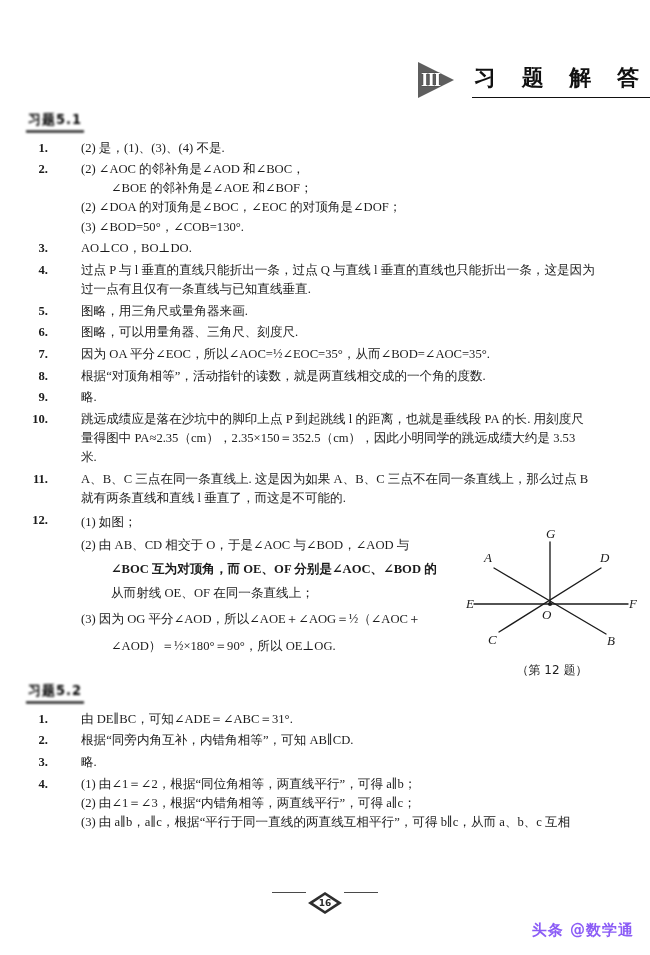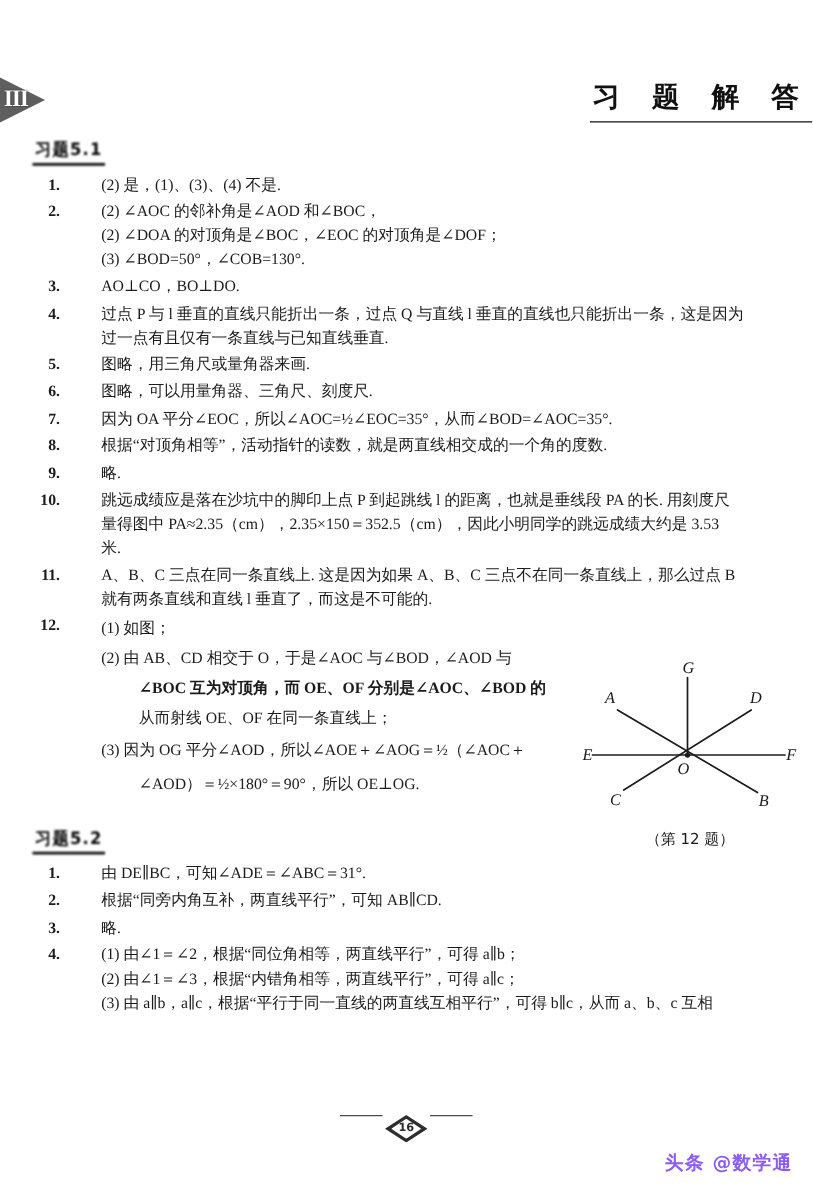--- a/index.html
+++ b/index.html
@@ -22,22 +22,23 @@
     position: absolute;
     inset: 0;
     padding: 0;
   }
 
   
   .title-block {
     margin-top: 62px;
     display: flex;
     align-items: center;
-    justify-content: space-between;
+    justify-content: flex-end;
     gap: 14px;
+    margin-left: 36px;
   }
   .title-marker {
     position: relative;
     width: 40px;
     height: 36px;
     display: flex;
     align-items: center;
     justify-content: flex-start;
   }
   .title-marker .tri {
@@ -208,20 +209,21 @@
           <span class="num">1.</span>
           <span class="body">
             <span class="line">(2) 是，(1)、(3)、(4) 不是.</span>
           </span>
         </li>
 
         <li class="item">
           <span class="num">2.</span>
           <span class="body">
             <span class="line ind1">(2) ∠AOC 的邻补角是∠AOD 和∠BOC，</span>
+            <span class="line ind2">∠BOE 的邻补角是∠AOE 和∠BOF；</span>
             <span class="line ind1">(2) ∠DOA 的对顶角是∠BOC，∠EOC 的对顶角是∠DOF；</span>
             <span class="line ind1">(3) ∠BOD=50°，∠COB=130°.</span>
           </span>
         </li>
 
         <li class="item">
           <span class="num">3.</span>
           <span class="body">
             <span class="line">AO⊥CO，BO⊥DO.</span>
           </span>
@@ -338,21 +340,21 @@
         <li class="item">
           <span class="num">1.</span>
           <span class="body">
             <span class="line">由 DE∥BC，可知∠ADE＝∠ABC＝31°.</span>
           </span>
         </li>
 
         <li class="item">
           <span class="num">2.</span>
           <span class="body">
-            <span class="line">根据“同旁内角互补，两直线平行”，可知 AB∥CD.</span>
+            <span class="line">根据“同旁内角互补，内错角相等”，可知 AB∥CD.</span>
           </span>
         </li>
 
         <li class="item">
           <span class="num">3.</span>
           <span class="body">
             <span class="line">略.</span>
           </span>
         </li>
 

